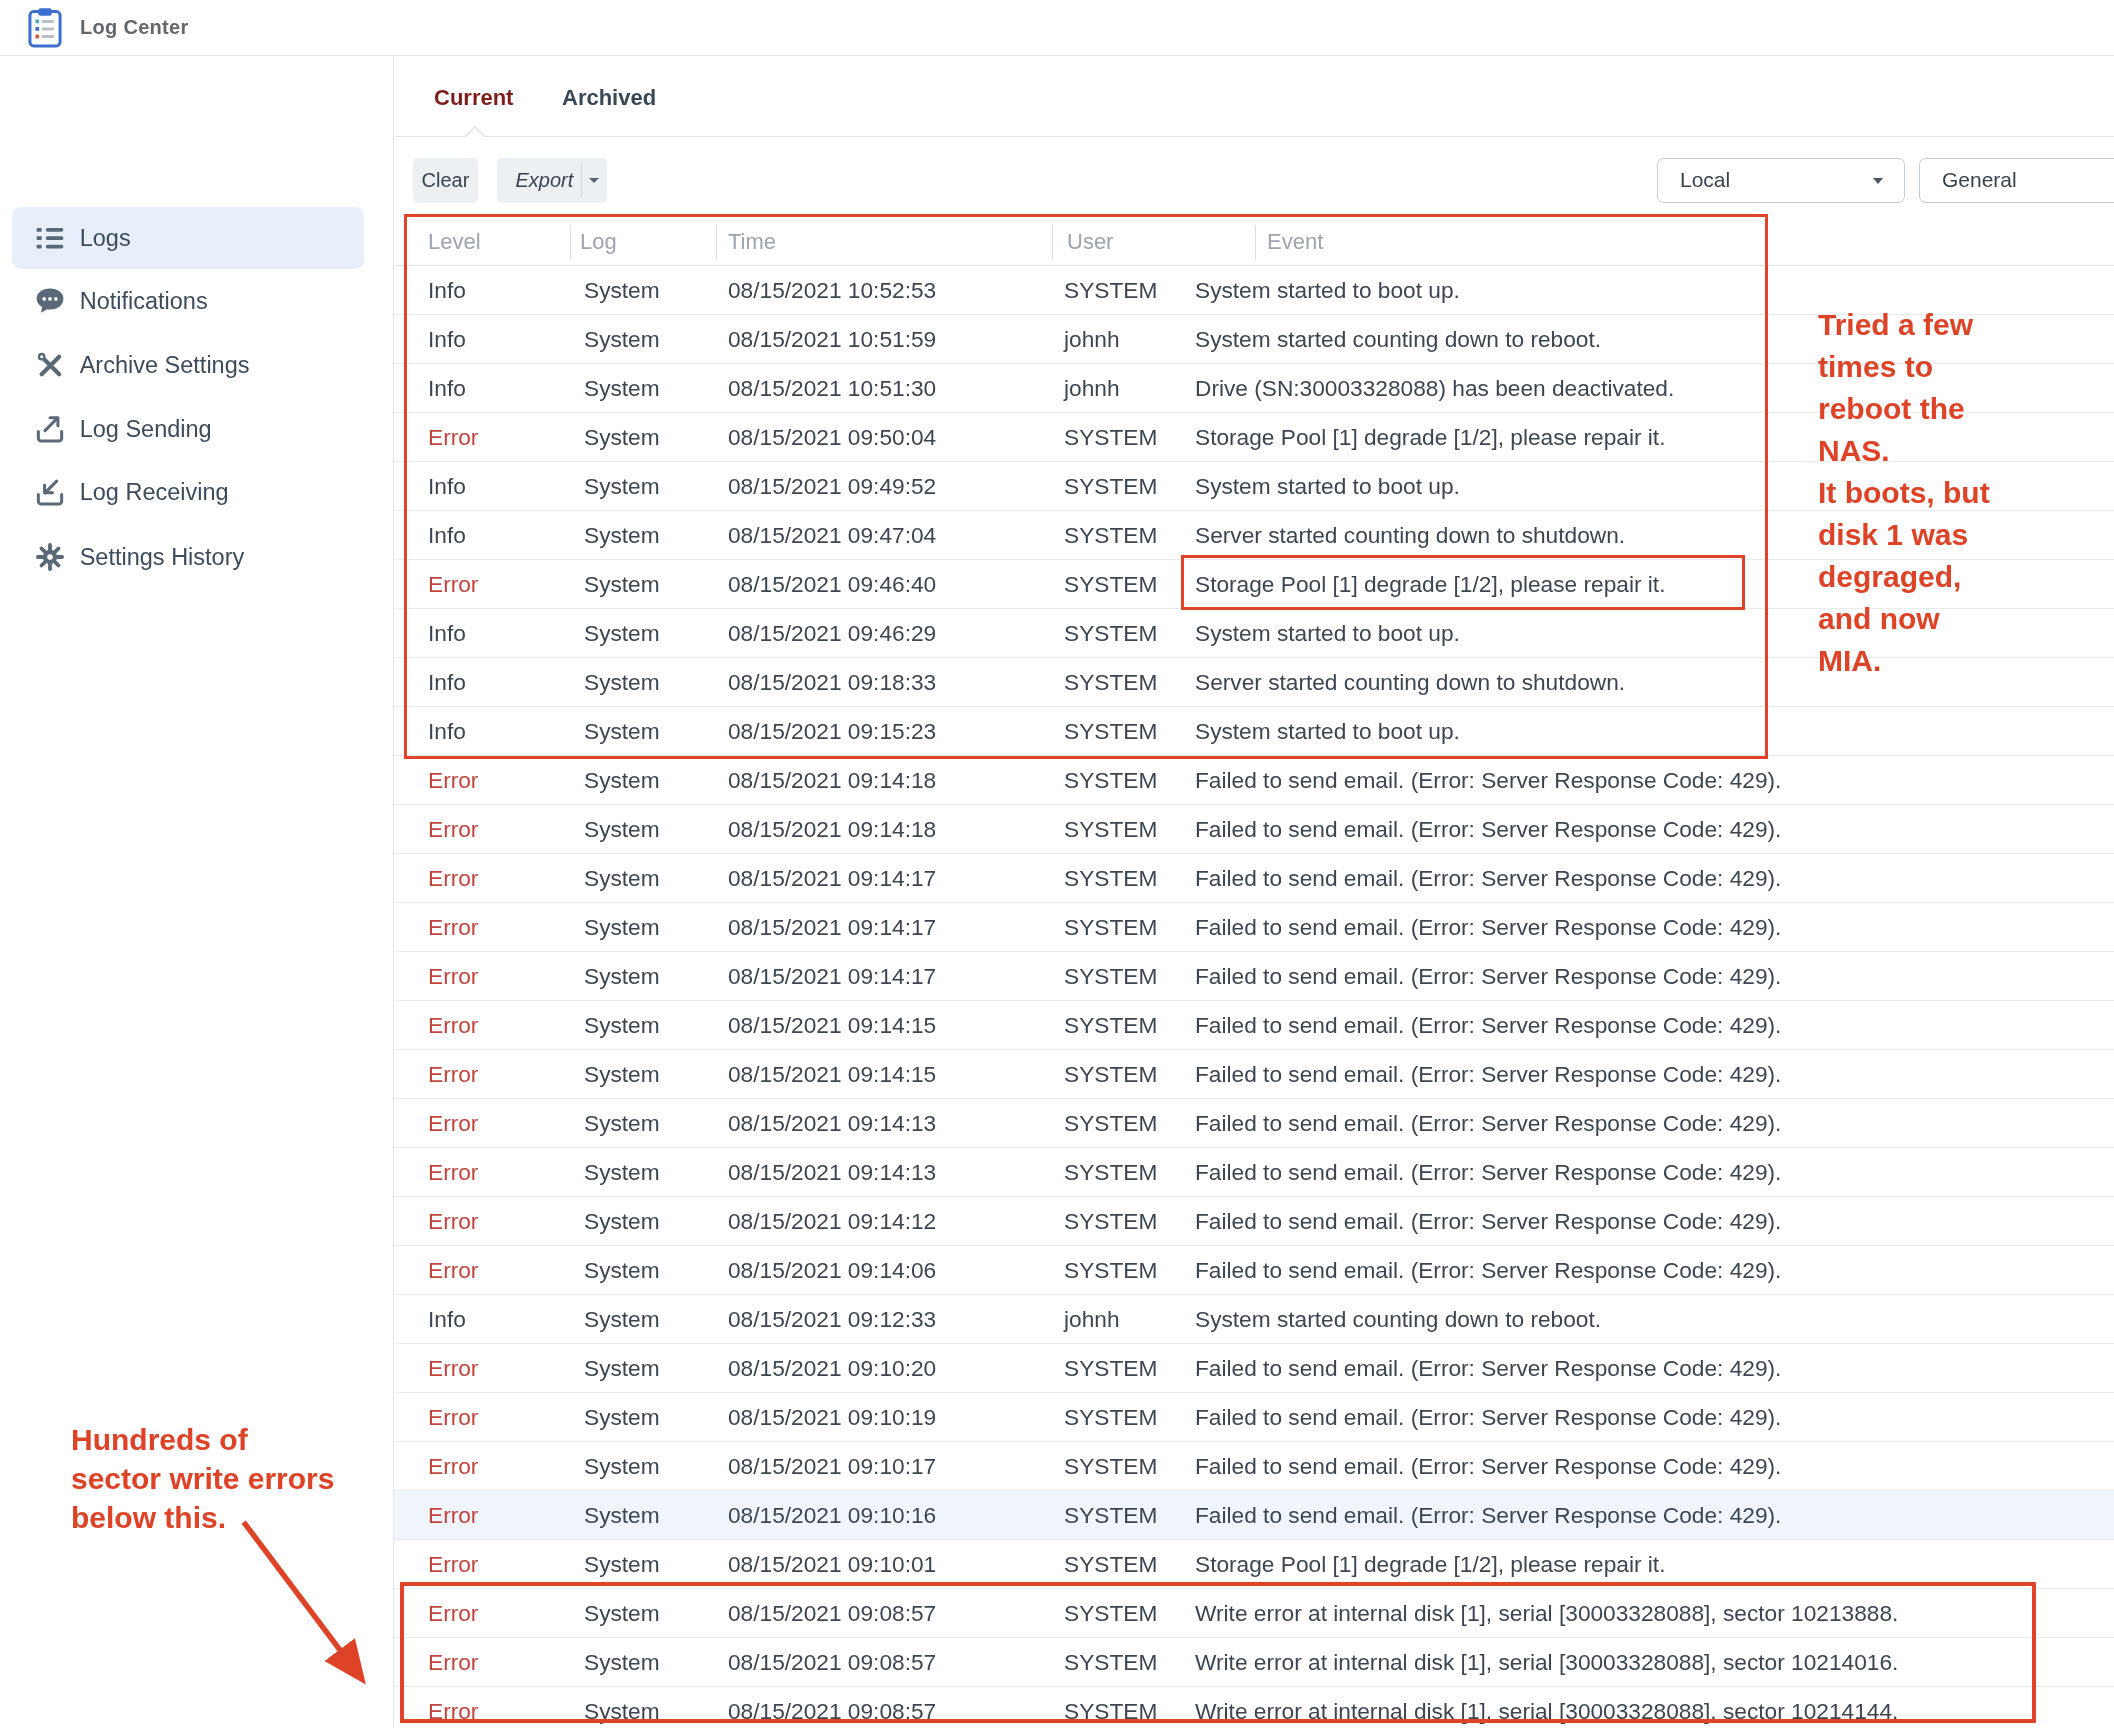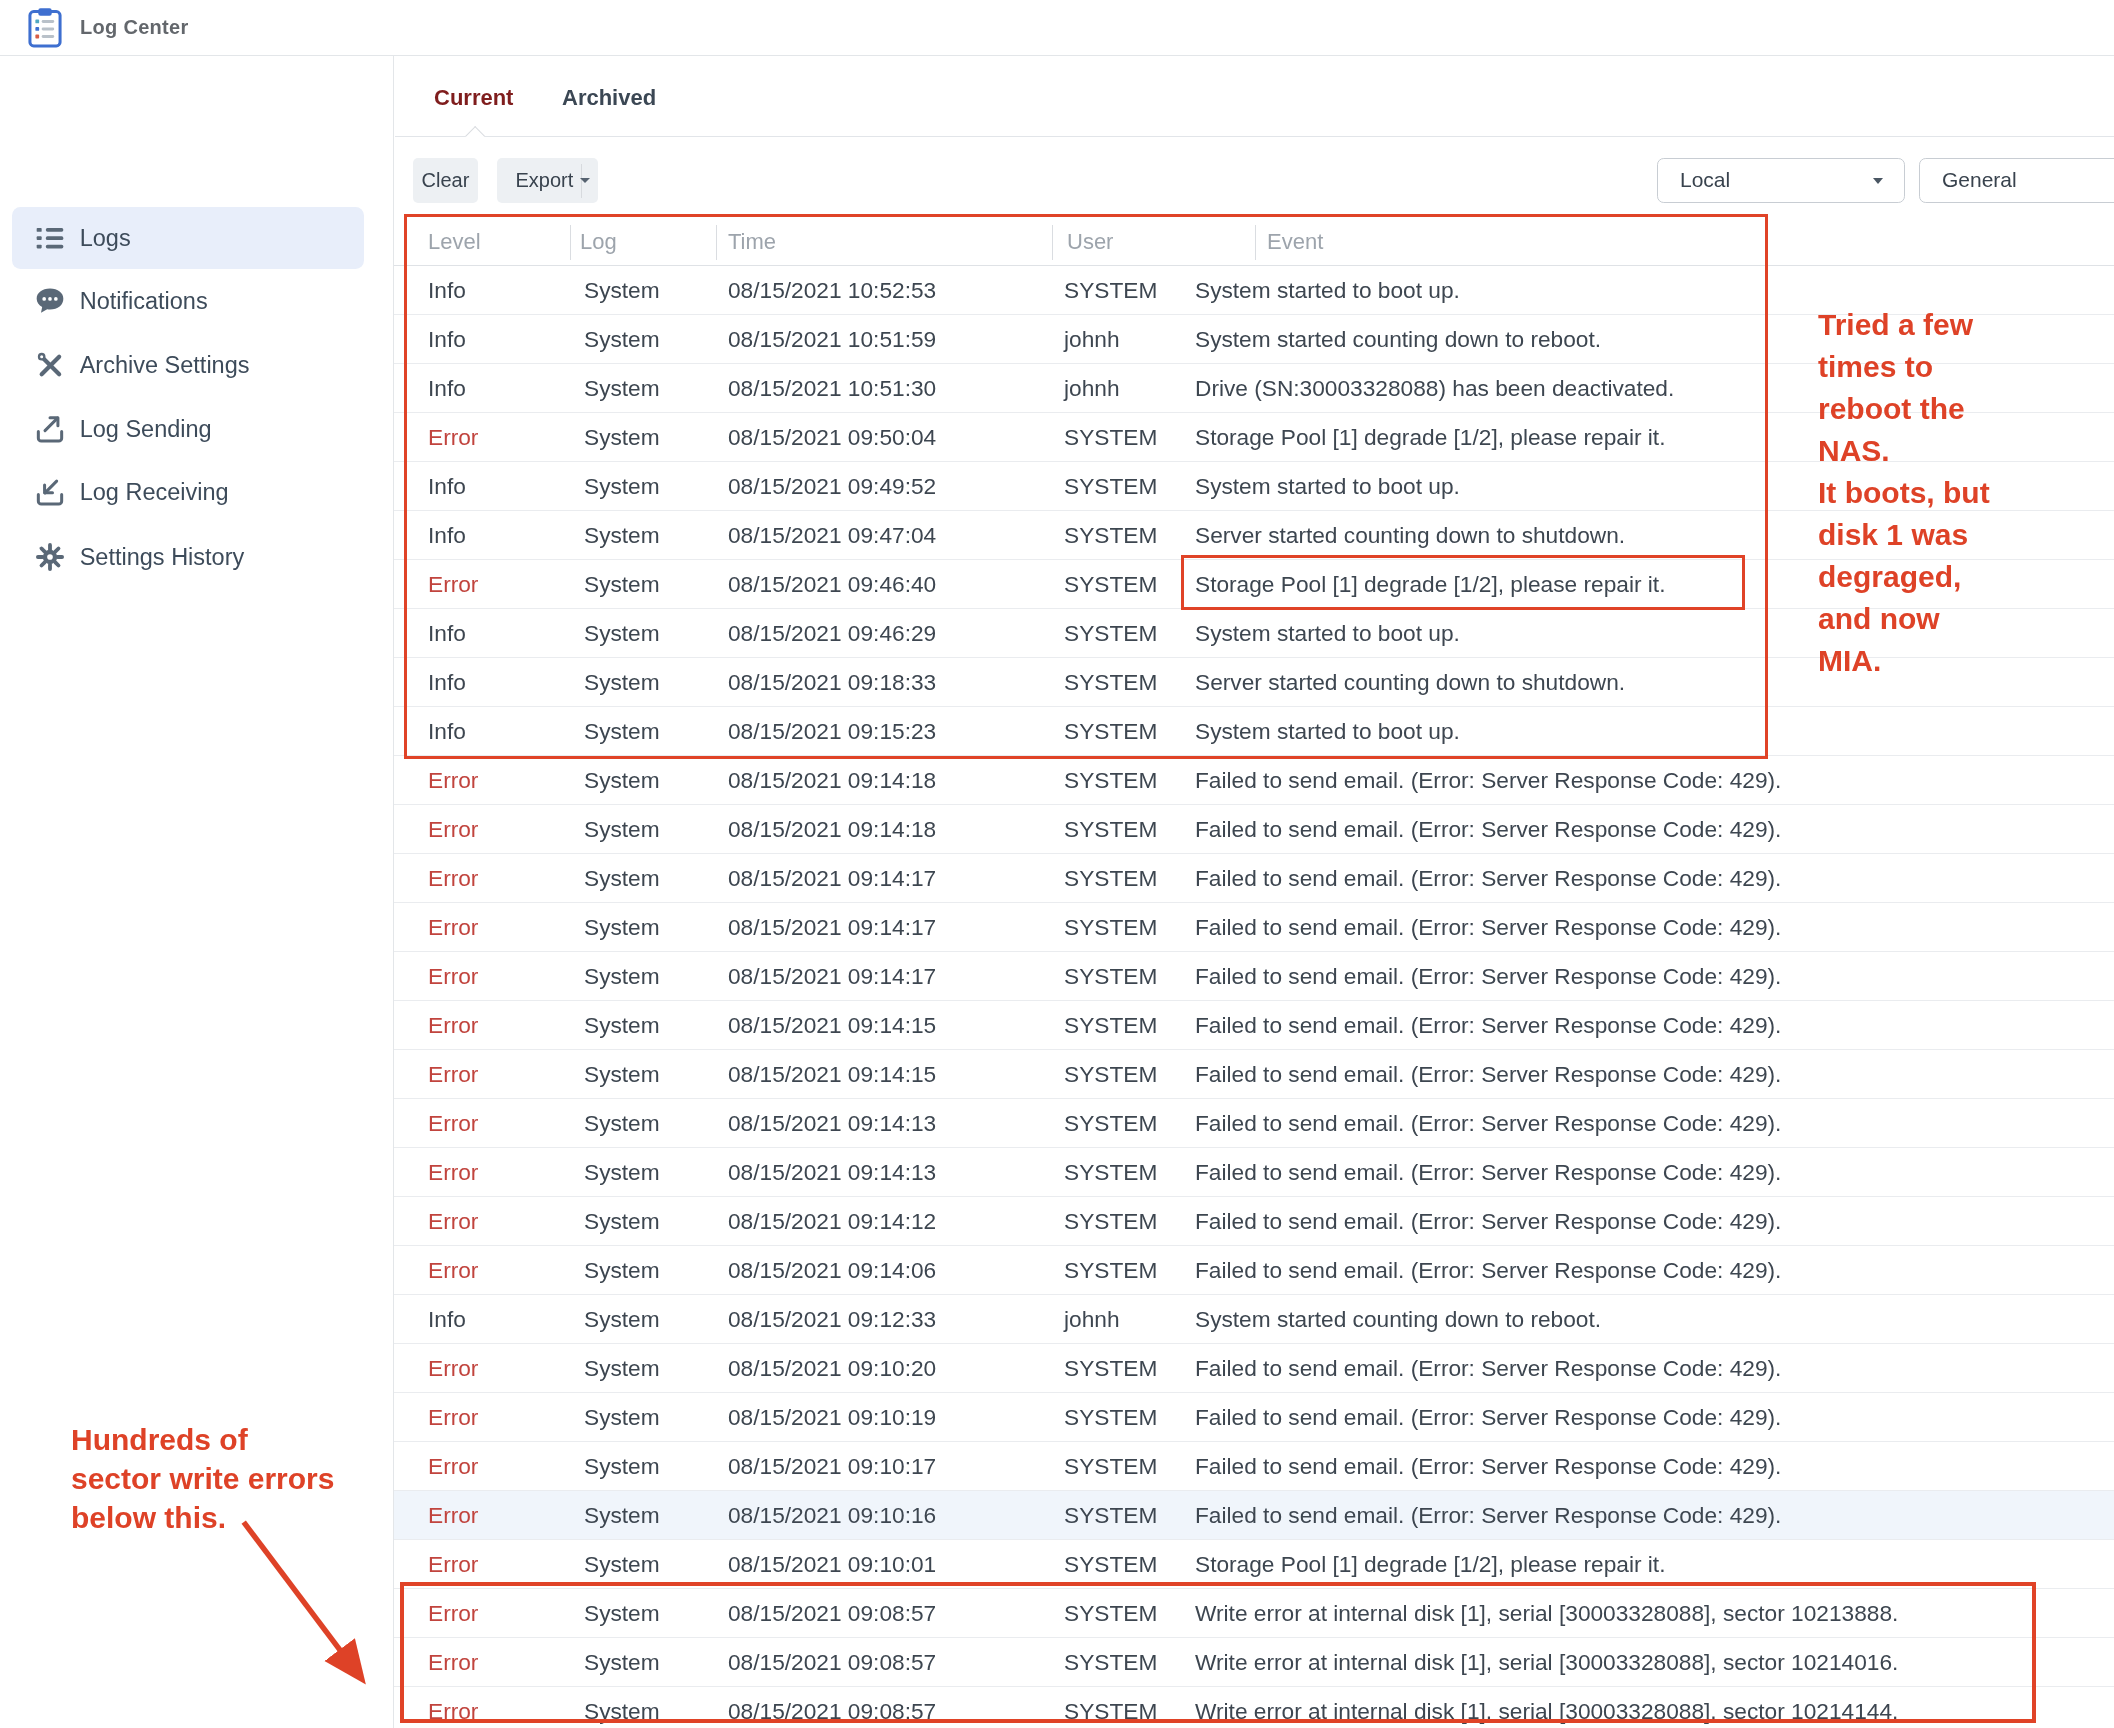--- a/index.html
+++ b/index.html
@@ -23,21 +23,21 @@
   #tabbar { position:absolute; left:395px; top:56px; width:1719px; height:80px; background:#fff; }
   .tab { position:absolute; top:0; height:80px; line-height:84px; font-size:22px; font-weight:bold; cursor:pointer; }
   #tab-current { left:39px; color:#7f1d1d; }
   #tab-archived { left:167px; color:#3b4754; }
   #main-divider { position:absolute; left:395px; top:136px; width:1719px; height:0.8px; background:#e2e5e9; }
   #tab-notch { position:absolute; left:468px; top:129px; width:14.3px; height:14.3px; background:#fff; border-left:0.8px solid #d9dce0; border-top:0.8px solid #d9dce0; transform:rotate(45deg); z-index:3; }
 
   
   .btn { position:absolute; top:158px; height:45px; background:#edf0f3; border:none; border-radius:5px; font-family:"Liberation Sans",sans-serif; font-size:20px; color:#39434e; cursor:pointer; }
   #btn-clear { left:413px; width:65px; }
-  #btn-export { left:497px; width:101px; text-align:left; padding-left:18.5px; }
+  #btn-export { left:497px; width:110px; text-align:left; padding-left:18.5px;font-style:italic; }
   #export-divider { position:absolute; left:84px; top:5.9px; width:0.8px; height:34px; background:#d7dade; }
   #export-caret { position:absolute; right:7.6px; top:20px; width:0; height:0; border-left:5px solid transparent; border-right:5px solid transparent; border-top:5.9px solid #566270; }
   .dropdown { position:absolute; top:158px; height:45px; background:#fff; border:1.7px solid #c8cdd3; border-radius:6.7px; font-size:21px; color:#39434e; line-height:42px; padding-left:22px; cursor:pointer; }
   #dd-local { left:1657px; width:248px; }
   #dd-general { left:1919px; width:252px; }
   #local-caret { position:absolute; right:21px; top:19.3px; width:0; height:0; border-left:5.9px solid transparent; border-right:5.9px solid transparent; border-top:6.7px solid #4a5663; }
 
   
   #thead { position:absolute; left:394px; top:218px; width:1720px; height:48px; border-bottom:0.8px solid #dfe2e6; }
   #thead .th { position:absolute; top:0; height:48px; line-height:48px; font-size:22px; color:#9da4ac; cursor:pointer; }

